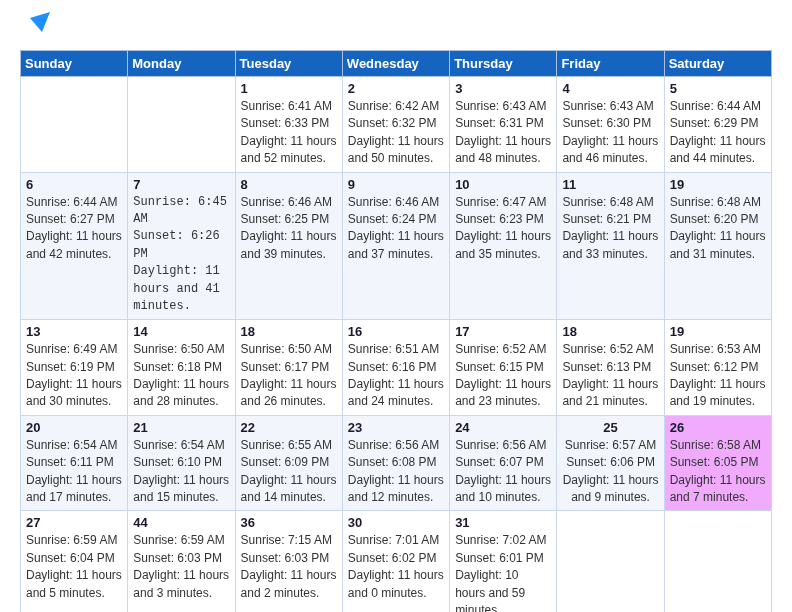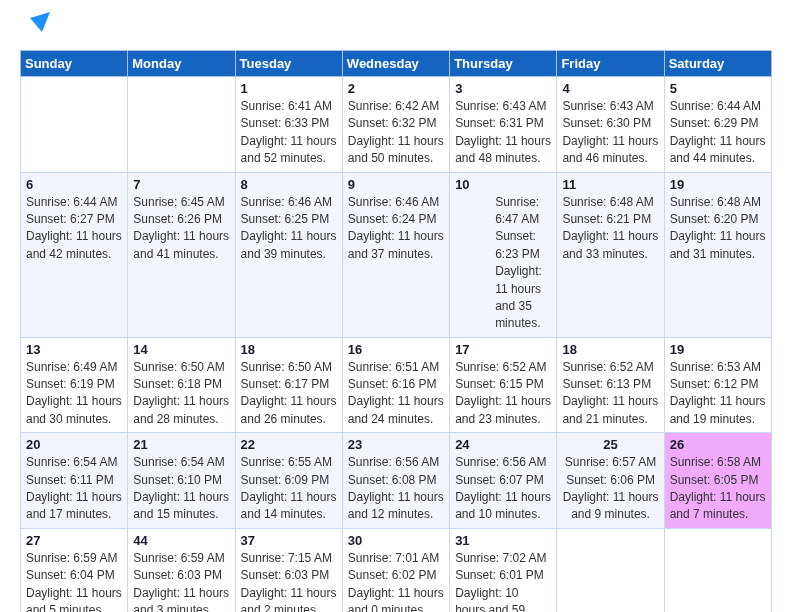--- a/index.html
+++ b/index.html
@@ -161,39 +161,39 @@
         </tr>
         <tr>
           <td style="background: rgb(242, 246, 252);">
             <span class="day-number">6</span>
             <div class="day-info" style="white-space: pre-line;">Sunrise: 6:44 AM
 Sunset: 6:27 PM
 Daylight: 11 hours and 42 minutes.</div>
           </td>
           <td style="background: rgb(242, 246, 252);">
             <span class="day-number">7</span>
-            <div class="day-info" style="white-space: pre-line;">Sunrise: 6:45 AM
+            <div class="day-info" style="white-space: pre-line; font-family: Liberation Mono, monospace;">Sunrise: 6:45 AM
 Sunset: 6:26 PM
 Daylight: 11 hours and 41 minutes.</div>
           </td>
           <td style="background: rgb(242, 246, 252);">
             <span class="day-number">8</span>
             <div class="day-info" style="white-space: pre-line;">Sunrise: 6:46 AM
 Sunset: 6:25 PM
 Daylight: 11 hours and 39 minutes.</div>
           </td>
           <td style="background: rgb(242, 246, 252);">
             <span class="day-number">9</span>
             <div class="day-info" style="white-space: pre-line;">Sunrise: 6:46 AM
 Sunset: 6:24 PM
 Daylight: 11 hours and 37 minutes.</div>
           </td>
           <td style="background: rgb(242, 246, 252);">
             <span class="day-number">10</span>
-            <div class="day-info" style="white-space: pre-line; margin-left: 40px;">Sunrise: 6:47 AM
+            <div class="day-info" style="white-space: pre-line;">Sunrise: 6:47 AM
 Sunset: 6:23 PM
 Daylight: 11 hours and 35 minutes.</div>
           </td>
           <td style="background: rgb(242, 246, 252);">
             <span class="day-number">11</span>
             <div class="day-info" style="white-space: pre-line;">Sunrise: 6:48 AM
 Sunset: 6:21 PM
 Daylight: 11 hours and 33 minutes.</div>
           </td>
           <td style="background: rgb(242, 246, 252);">
@@ -298,21 +298,21 @@
 Sunset: 6:04 PM
 Daylight: 11 hours and 5 minutes.</div>
           </td>
           <td>
             <span class="day-number">44</span>
             <div class="day-info" style="white-space: pre-line;">Sunrise: 6:59 AM
 Sunset: 6:03 PM
 Daylight: 11 hours and 3 minutes.</div>
           </td>
           <td>
-            <span class="day-number">37</span>
+            <span class="day-number">36</span>
             <div class="day-info" style="white-space: pre-line;">Sunrise: 7:15 AM
 Sunset: 6:03 PM
 Daylight: 11 hours and 2 minutes.</div>
           </td>
           <td>
             <span class="day-number">30</span>
             <div class="day-info" style="white-space: pre-line;">Sunrise: 7:01 AM
 Sunset: 6:02 PM
 Daylight: 11 hours and 0 minutes.</div>
           </td>

